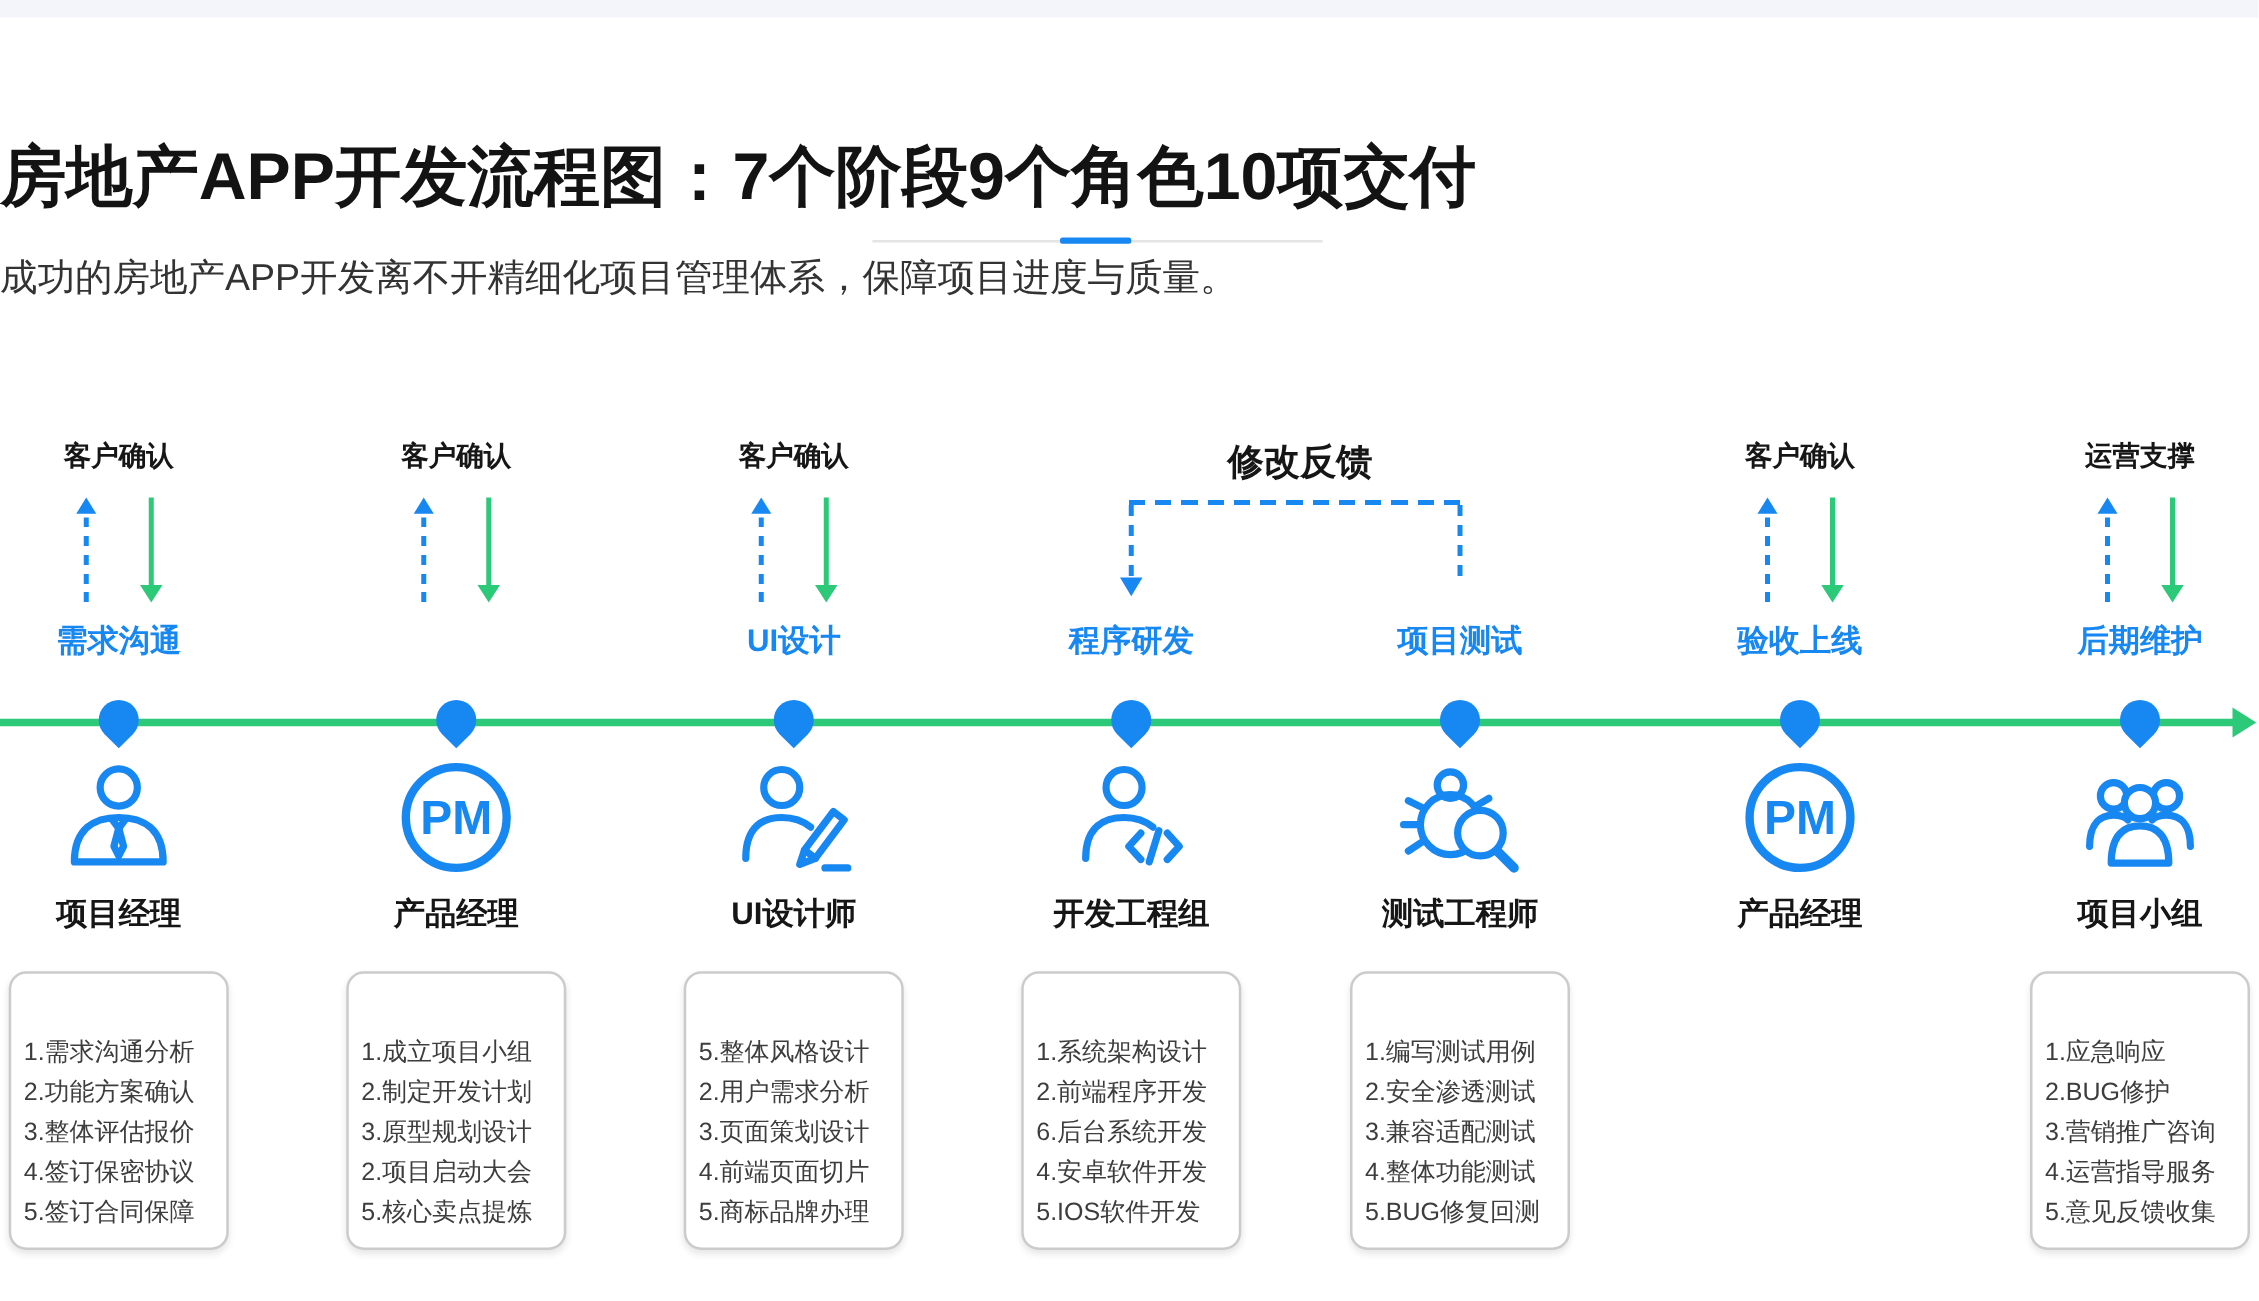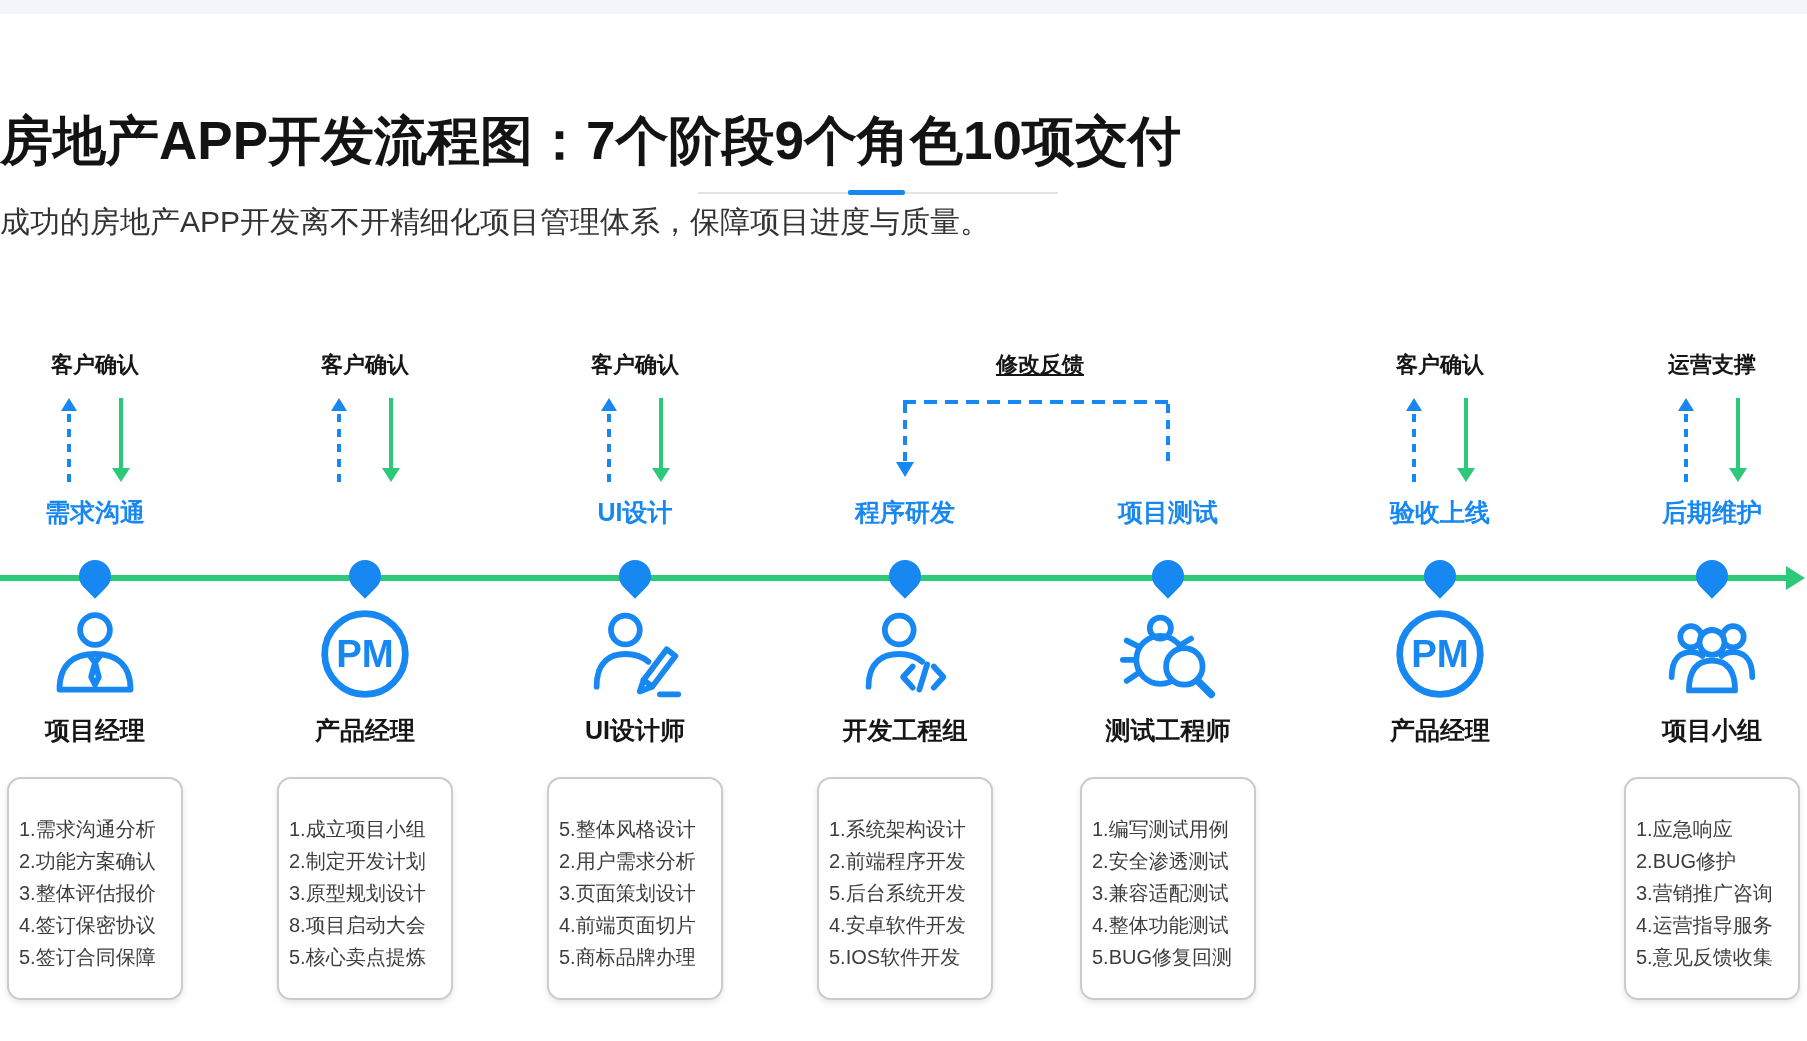--- a/index.html
+++ b/index.html
@@ -31,24 +31,24 @@
   .sname{position:absolute;top:496px;left:0;width:100%;text-align:center;
          font-size:25px;font-weight:bold;color:#1787f2;}
   .pin{position:absolute;top:560px;left:calc(50% - 16px);width:32px;height:32px;background:#1787f2;
        border-radius:50% 50% 50% 0;transform:rotate(-45deg);}
   .icon-wrap{position:absolute;top:606px;left:calc(50% - 48px);width:96px;height:96px;}
   .icon-wrap svg{width:96px;height:96px;display:block;}
   .role{position:absolute;top:714px;left:0;width:100%;text-align:center;
         font-size:25px;font-weight:bold;color:#161616;}
   .box{position:absolute;top:777px;left:calc(50% - 88px);width:176px;height:223px;box-sizing:border-box;
        border:2px solid #cbcbcb;border-radius:14px;background:#fff;
-       box-shadow:0 3px 6px rgba(0,0,0,.10);padding:34px 4px 0 10px;}
+       box-shadow:0 3px 6px rgba(0,0,0,.10);padding:47px 4px 0 10px;}
   .task{font-size:20px;line-height:32px;color:#3d3d3d;white-space:nowrap;}
 
-  .fb-label{top:350px;left:920px;width:240px;text-align:center;font-size:22px;font-weight:bold;color:#161616;text-decoration:underline;}
+  .fb-label{top:350px;left:920px;width:240px;text-align:center;font-size:29px;font-weight:bold;color:#161616;}
   .fb-h{top:400px;left:903px;width:267px;height:4px;
         background:repeating-linear-gradient(90deg,#1787f2 0 13px,transparent 13px 21px);}
   .fb-v{width:4px;height:58px;background:repeating-linear-gradient(180deg,#1787f2 0 9px,transparent 9px 16px);}
   .fb-vl{top:404px;left:903px;}
   .fb-vr{top:404px;left:1166px;}
   .fb-head{top:462px;left:896px;width:0;height:0;border-left:9px solid transparent;
            border-right:9px solid transparent;border-top:15px solid #1787f2;}
   .ic{stroke:#1787f2;fill:none;stroke-width:6;stroke-linecap:round;stroke-linejoin:round;}
 </style>
 </head>
@@ -119,21 +119,21 @@
         <circle cx="50" cy="50" r="42" stroke-width="7"></circle>
         <text x="50" y="64" text-anchor="middle" font-size="40" font-weight="bold" fill="#1787f2" stroke="none" font-family="Liberation Sans, sans-serif">PM</text>
       </g>
         </svg>
     </div>
     <div class="role">产品经理</div>
     <div class="box">
       <div class="task">1.成立项目小组</div>
       <div class="task">2.制定开发计划</div>
       <div class="task">3.原型规划设计</div>
-      <div class="task">8.项目启动大会</div>
+      <div class="task">2.项目启动大会</div>
       <div class="task">5.核心卖点提炼</div>
     </div>
   </div>
 
   <div class="stage" style="left:500px">
     <div class="confirm">客户确认</div>
     <div class="arrow-up">
         <div class="head"></div>
         <div class="shaft"></div>
       </div>
@@ -175,21 +175,21 @@
         <path d="M58 63 L48 74 L58 85"></path>
         <path d="M80 63 L90 74 L80 85"></path>
         <path d="M73 61 L65 87"></path>
       </g>
         </svg>
     </div>
     <div class="role">开发工程组</div>
     <div class="box">
       <div class="task">1.系统架构设计</div>
       <div class="task">2.前端程序开发</div>
-      <div class="task">5.后台系统开发</div>
+      <div class="task">6.后台系统开发</div>
       <div class="task">4.安卓软件开发</div>
       <div class="task">5.IOS软件开发</div>
     </div>
   </div>
 
   <div class="stage" style="left:1033px">
     <div class="sname">项目测试</div>
     <div class="pin"></div>
     <div class="icon-wrap">
       <svg viewBox="0 0 100 100">

